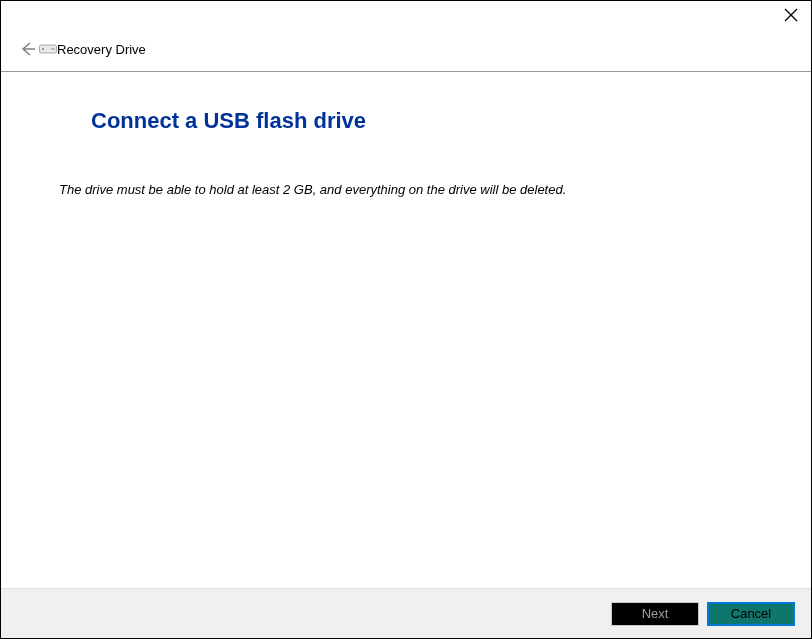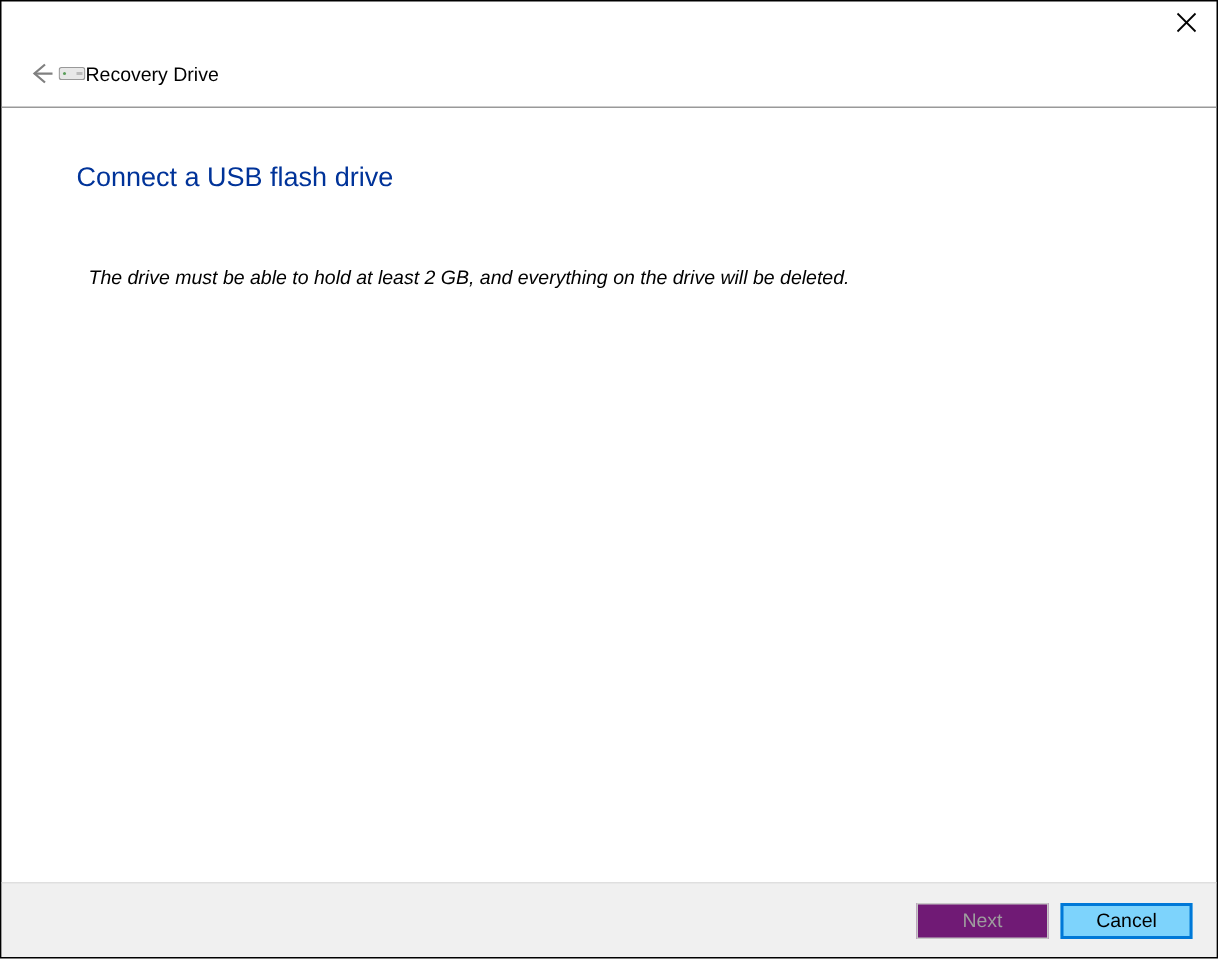--- a/index.html
+++ b/index.html
@@ -62,23 +62,24 @@
     }
     .header-title {
       font-size: 13px;
       color: #000;
     }
     .content {
       padding: 36px 50px 0 50px;
     }
     .main-heading {
       color: #003399;
-      font-size: 18px;
-      font-weight: 400;
+      font-size: 22px;
+      font-weight: 700;
       margin-bottom: 48px;
+      margin-left: 40px;
     }
     .body-text {
       font-size: 13px;
       color: #000;
       padding-left: 8px;
       font-style: italic;
     }
     .footer {
       position: absolute;
       bottom: 0;
@@ -97,27 +98,27 @@
       min-width: 88px;
       height: 24px;
       font-size: 13px;
       font-family: inherit;
       background: #e1e1e1;
       border: 1px solid #adadad;
       cursor: pointer;
       padding: 0 16px;
     }
     .btn-disabled {
-      background: #701a75;
+      background: #000000;
       border: 1px solid #c7c7c7;
       color: #9e9e9e;
       cursor: default;
     }
     .btn-default {
-      background: #7dd3fc;
+      background: #0f766e;
       border: 2px solid #0078d7;
       color: #000;
     }
   </style>
 </head>
 <body>
 
 <div class="titlebar">
   <div class="close-btn">
     <svg viewBox="0 0 14 14">

